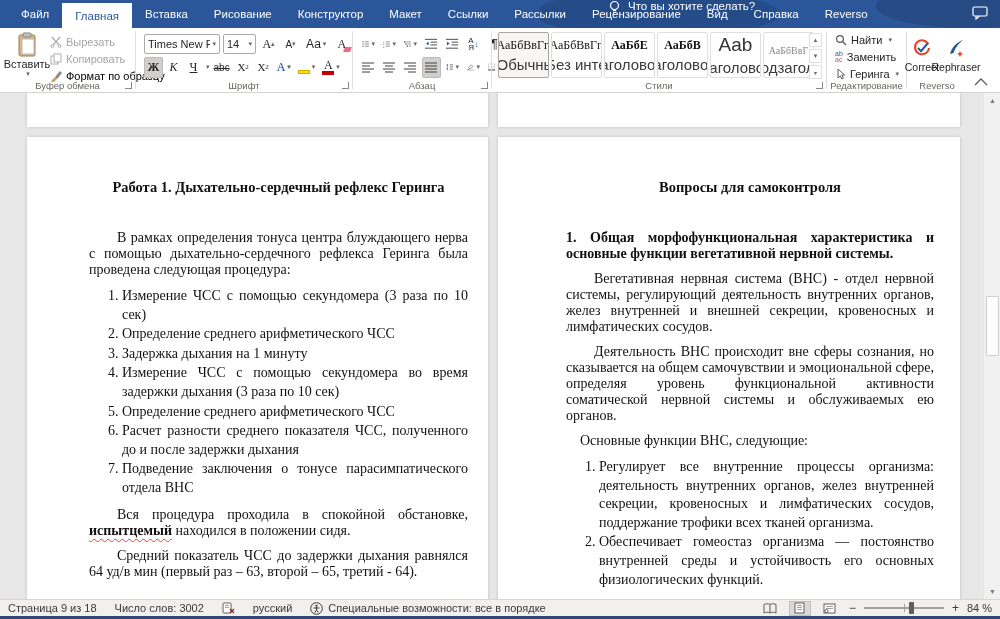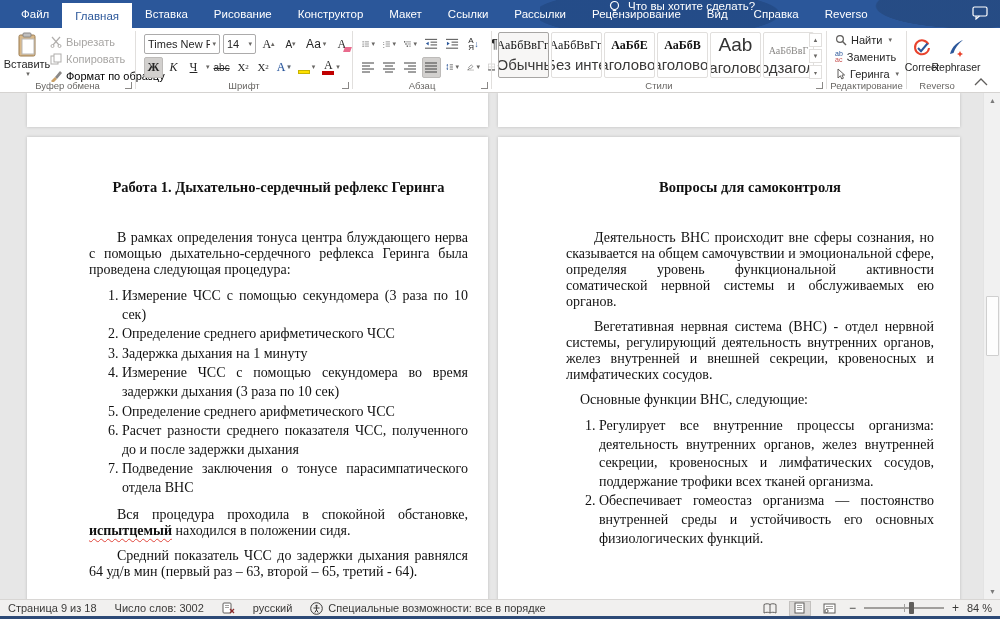--- a/index.html
+++ b/index.html
@@ -515,22 +515,23 @@
         </ol>
         <p><span>Вся процедура проходила в спокойной обстановке, </span><span class="misspell">испытцемый</span><span> находился в положении сидя.</span></p>
         <p>Средний показатель ЧСС до задержки дыхания равнялся 64 уд/в мин (первый раз – 63, второй – 65, третий - 64).</p>
 
       </div>
     </div>
 
     <div class="page pr">
       <div class="page-inner-r">
         <div class="doc-title">Вопросы для самоконтроля</div>
+        <p class="bold-head">1. Общая морфофункциональная характеристика и основные функции вегетативной нервной системы.</p>
+        <p>Вегетативная нервная система (ВНС) - отдел нервной системы, регулирующий деятельность внутренних органов, желез внутренней и внешней секреции, кровеносных и лимфатических сосудов.</p>
         <p>Деятельность ВНС происходит вне сферы сознания, но сказывается на общем самочувствии и эмоциональной сфере, определяя уровень функциональной активности соматической нервной системы и обслуживаемых ею органов.</p>
-        <p>Вегетативная нервная система (ВНС) - отдел нервной системы, регулирующий деятельность внутренних органов, желез внутренней и внешней секреции, кровеносных и лимфатических сосудов.</p>
         <p class="small-ind">Основные функции ВНС, следующие:</p>
         <ol>
           <li>Регулирует все внутренние процессы организма: деятельность внутренних органов, желез внутренней секреции, кровеносных и лимфатических сосудов, поддержание трофики всех тканей организма.</li>
           <li>Обеспечивает гомеостаз организма — постоянство внутренней среды и устойчивость его основных физиологических функций.</li>
 
         </ol>
       </div>
     </div>
 
     <div class="vscroll">

